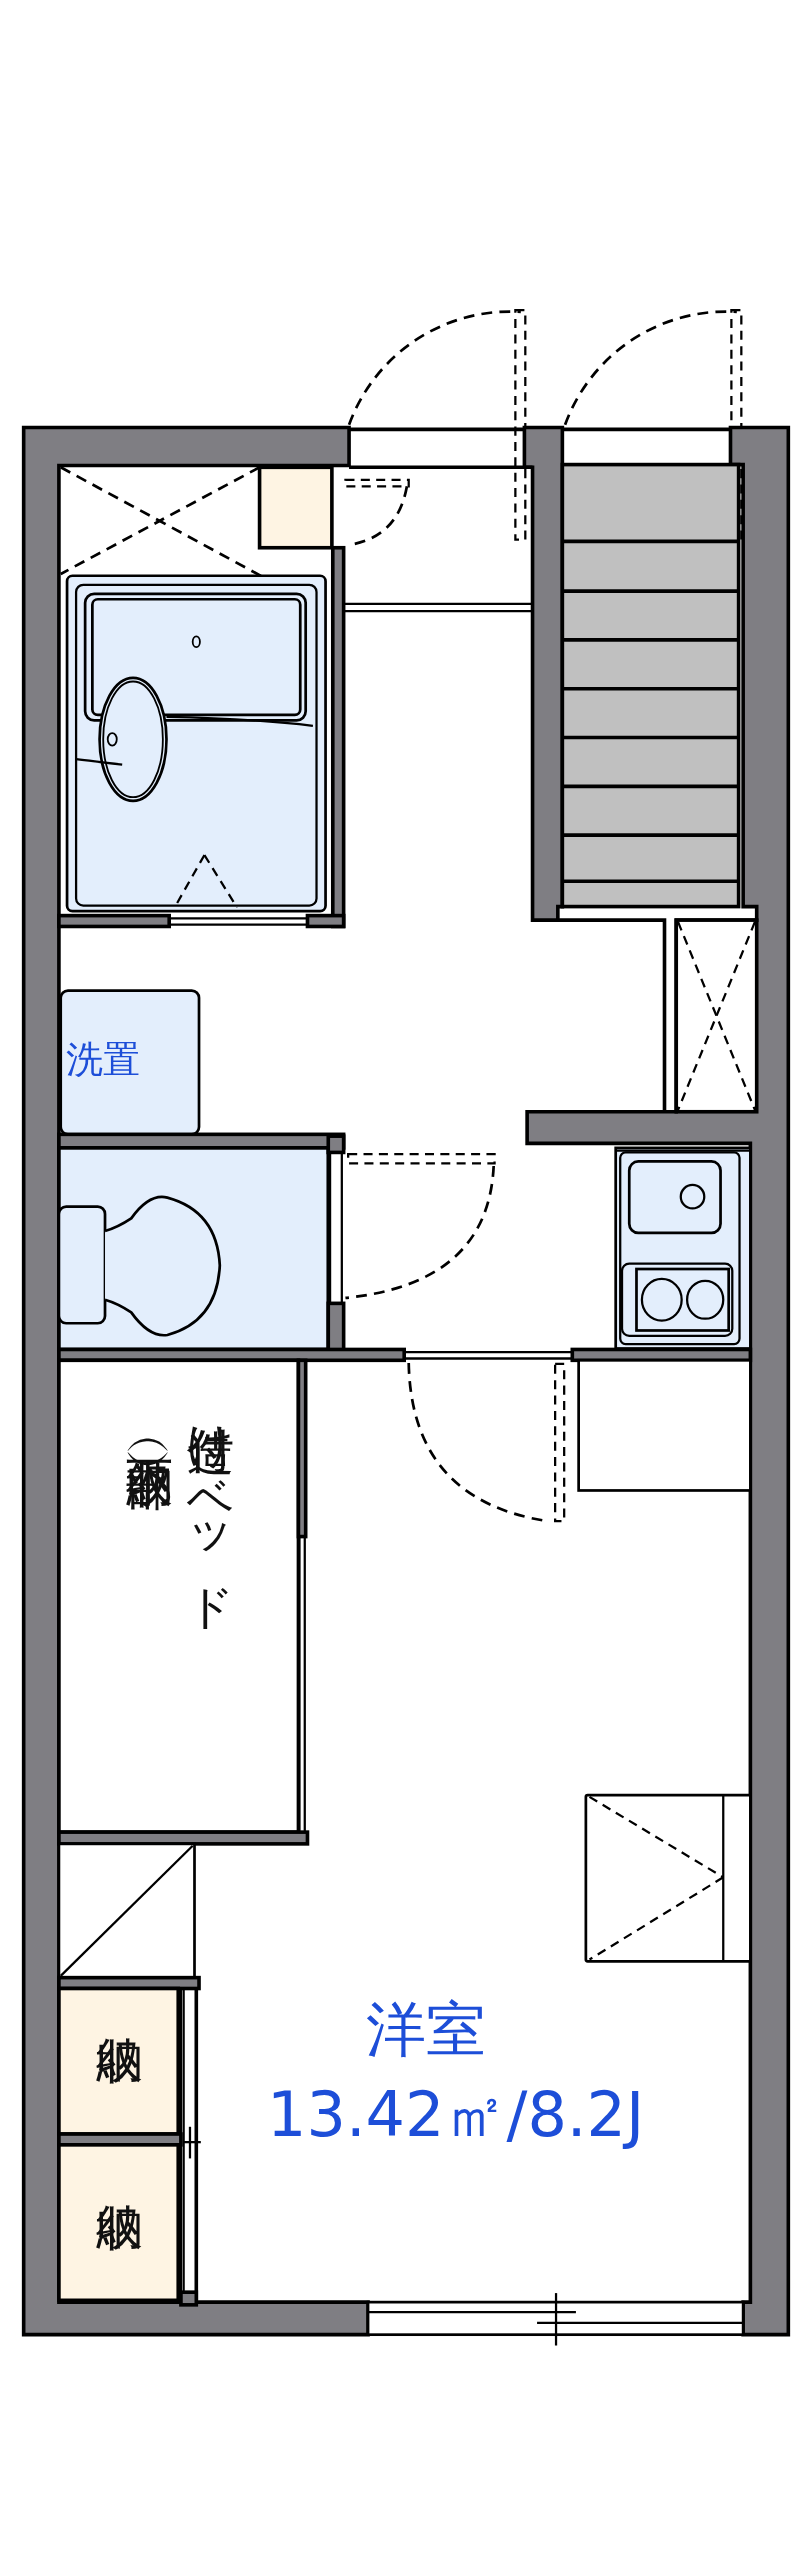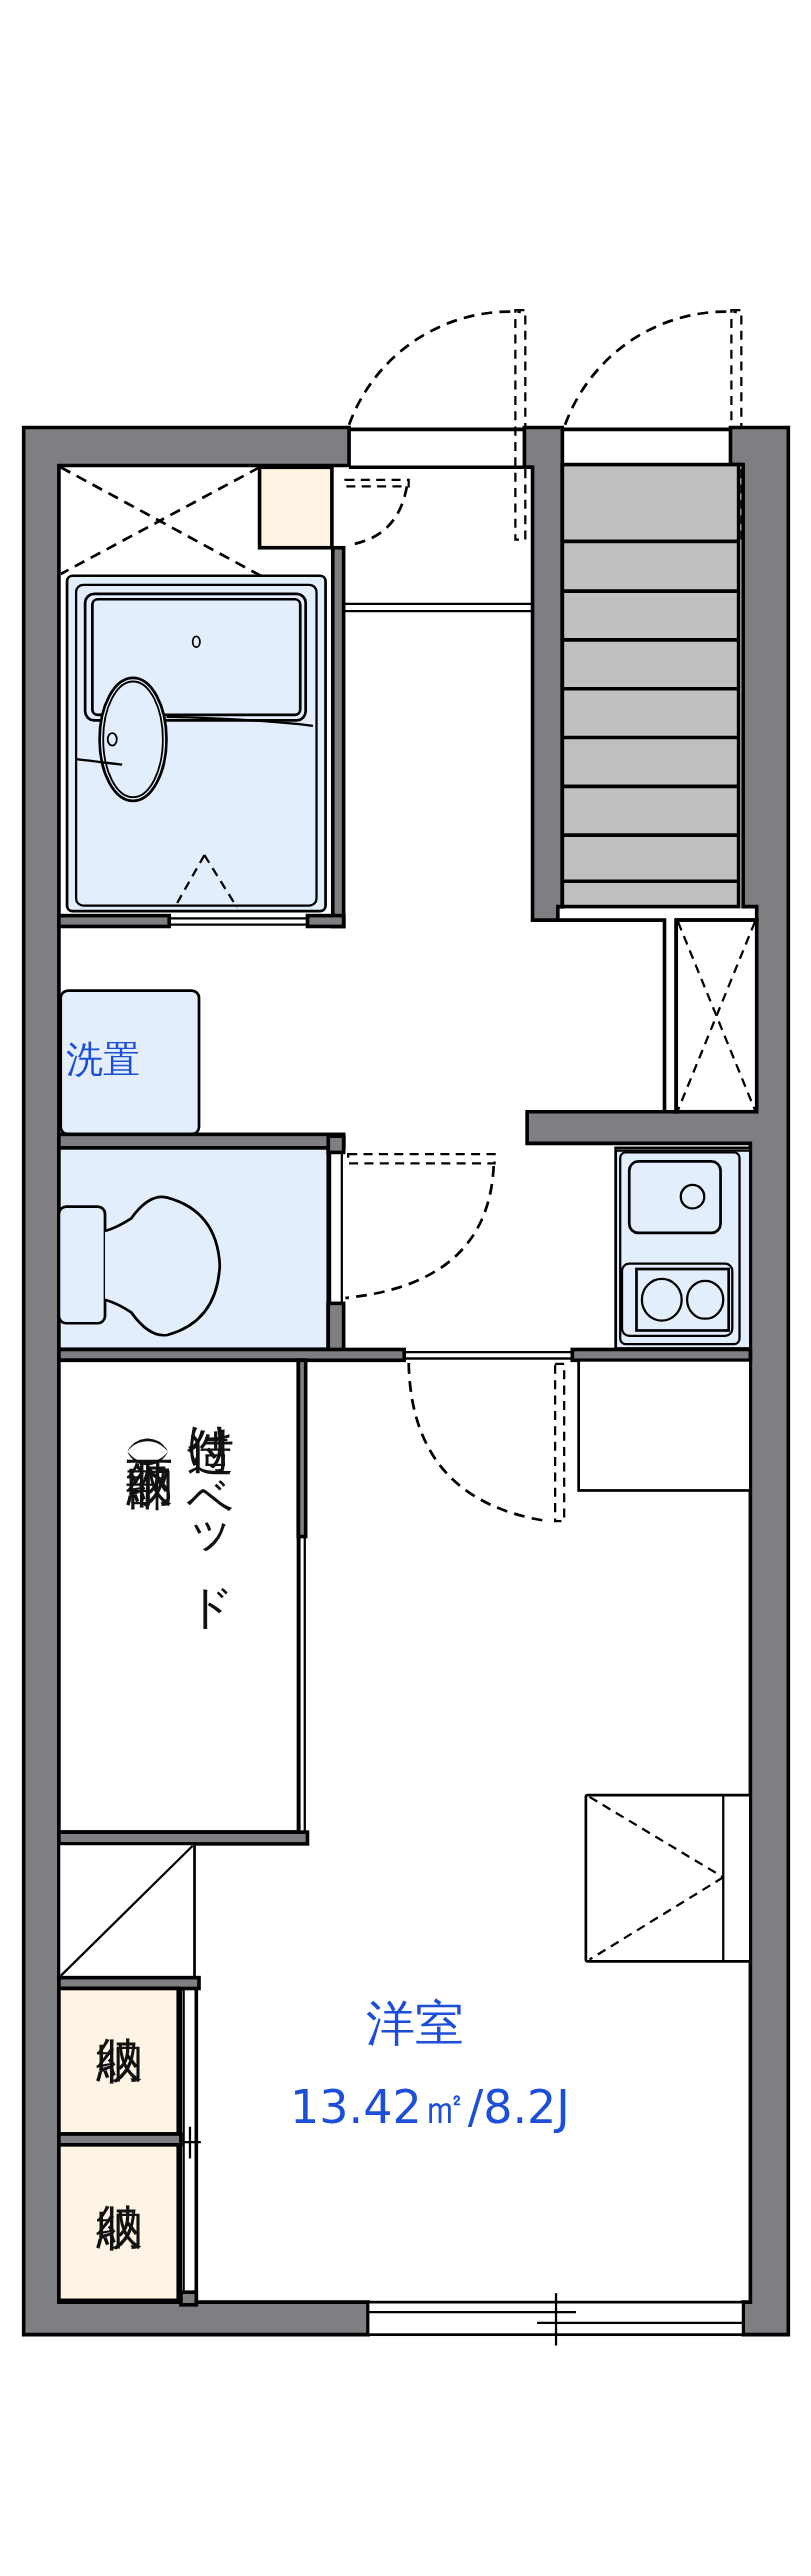--- a/index.html
+++ b/index.html
@@ -186,15 +186,15 @@
 </svg>
 
 <div class="lbl" style="left:66px; top:1041px; font-size:37px;">洗置</div>
 
 <div class="vert" style="left:181px; top:1392px; font-size:47px; width:54px; height:425px;">造付けベッド</div>
 <div class="vert" style="left:120px; top:1424px; font-size:47px; width:54px; height:398px;">（下部収納）</div>
 
 <div class="vert" style="left:90px; top:2000px; font-size:47px; width:54px; height:118px;">収納</div>
 <div class="vert" style="left:90px; top:2167px; font-size:47px; width:54px; height:118px;">収納</div>
 
-<div class="lbl" style="left:366px; top:1999px; font-size:49px;">洋室</div>
-<div class="lbl" style="left:290px; top:2084px; font-size:46px;">13.42㎡/8.2J</div>
+<div class="lbl" style="left:366px; top:1999px; font-size:60px;">洋室</div>
+<div class="lbl" style="left:267px; top:2084px; font-size:62px;">13.42㎡/8.2J</div>
 
 
 </body></html>

